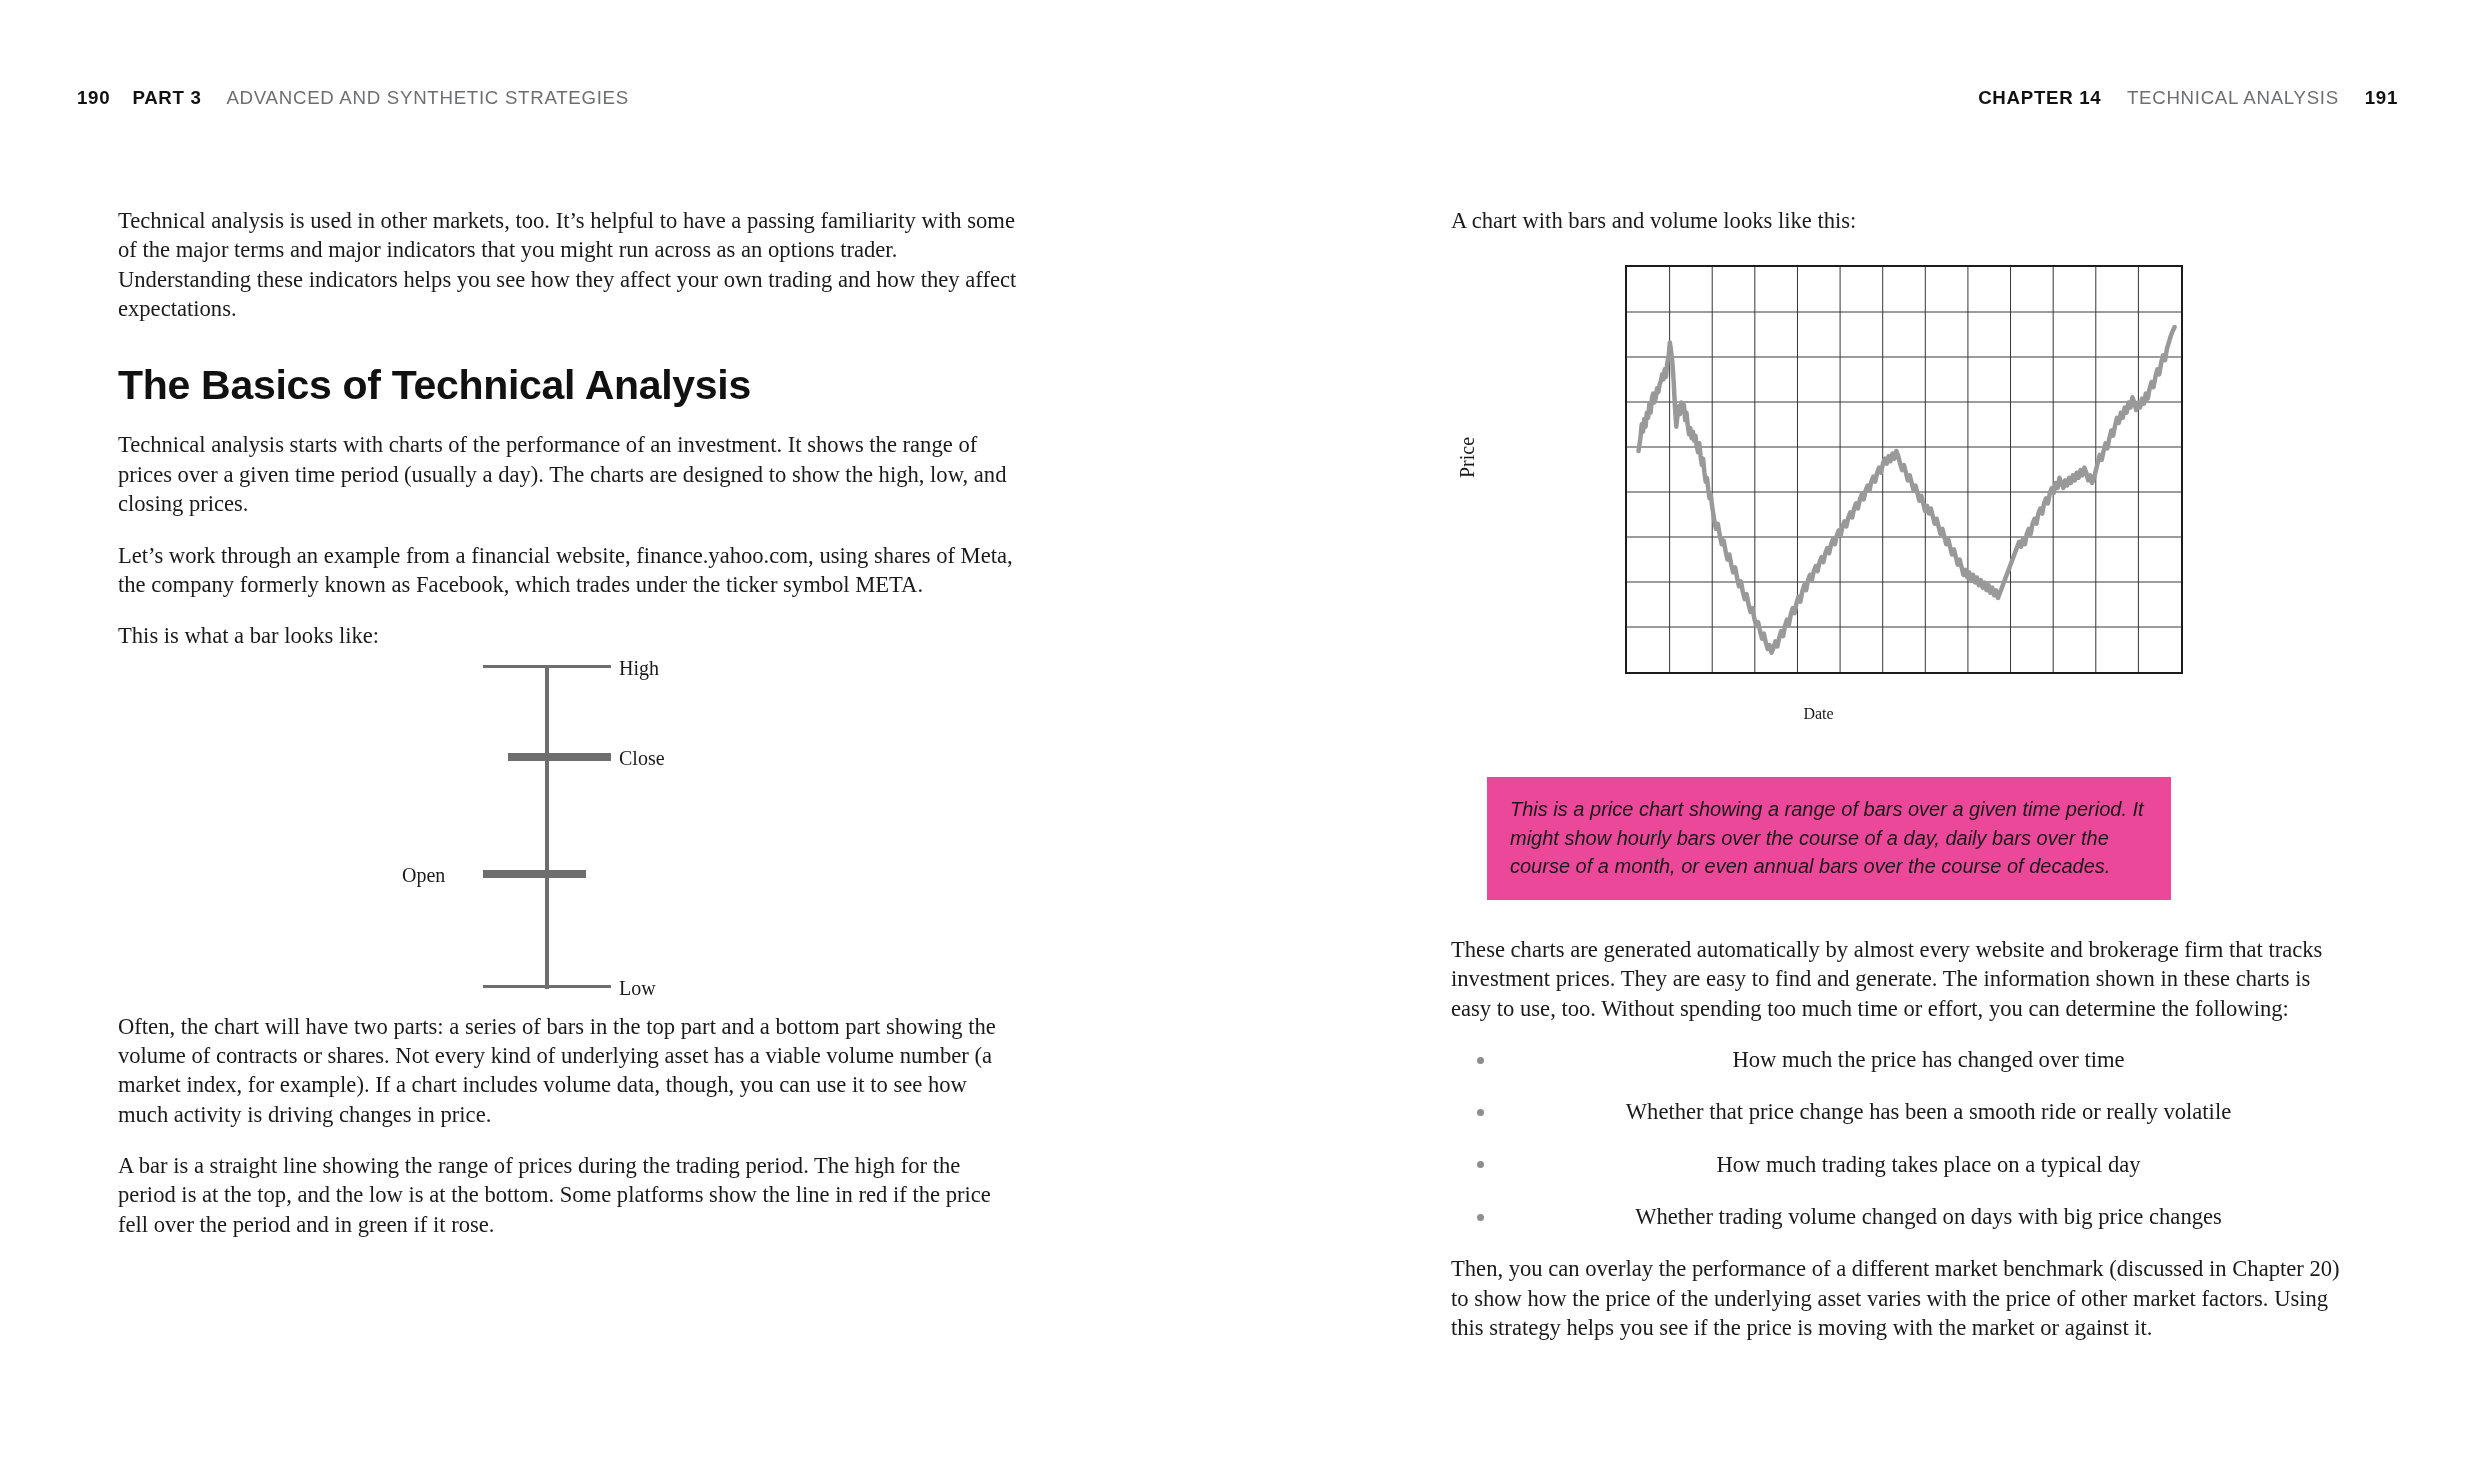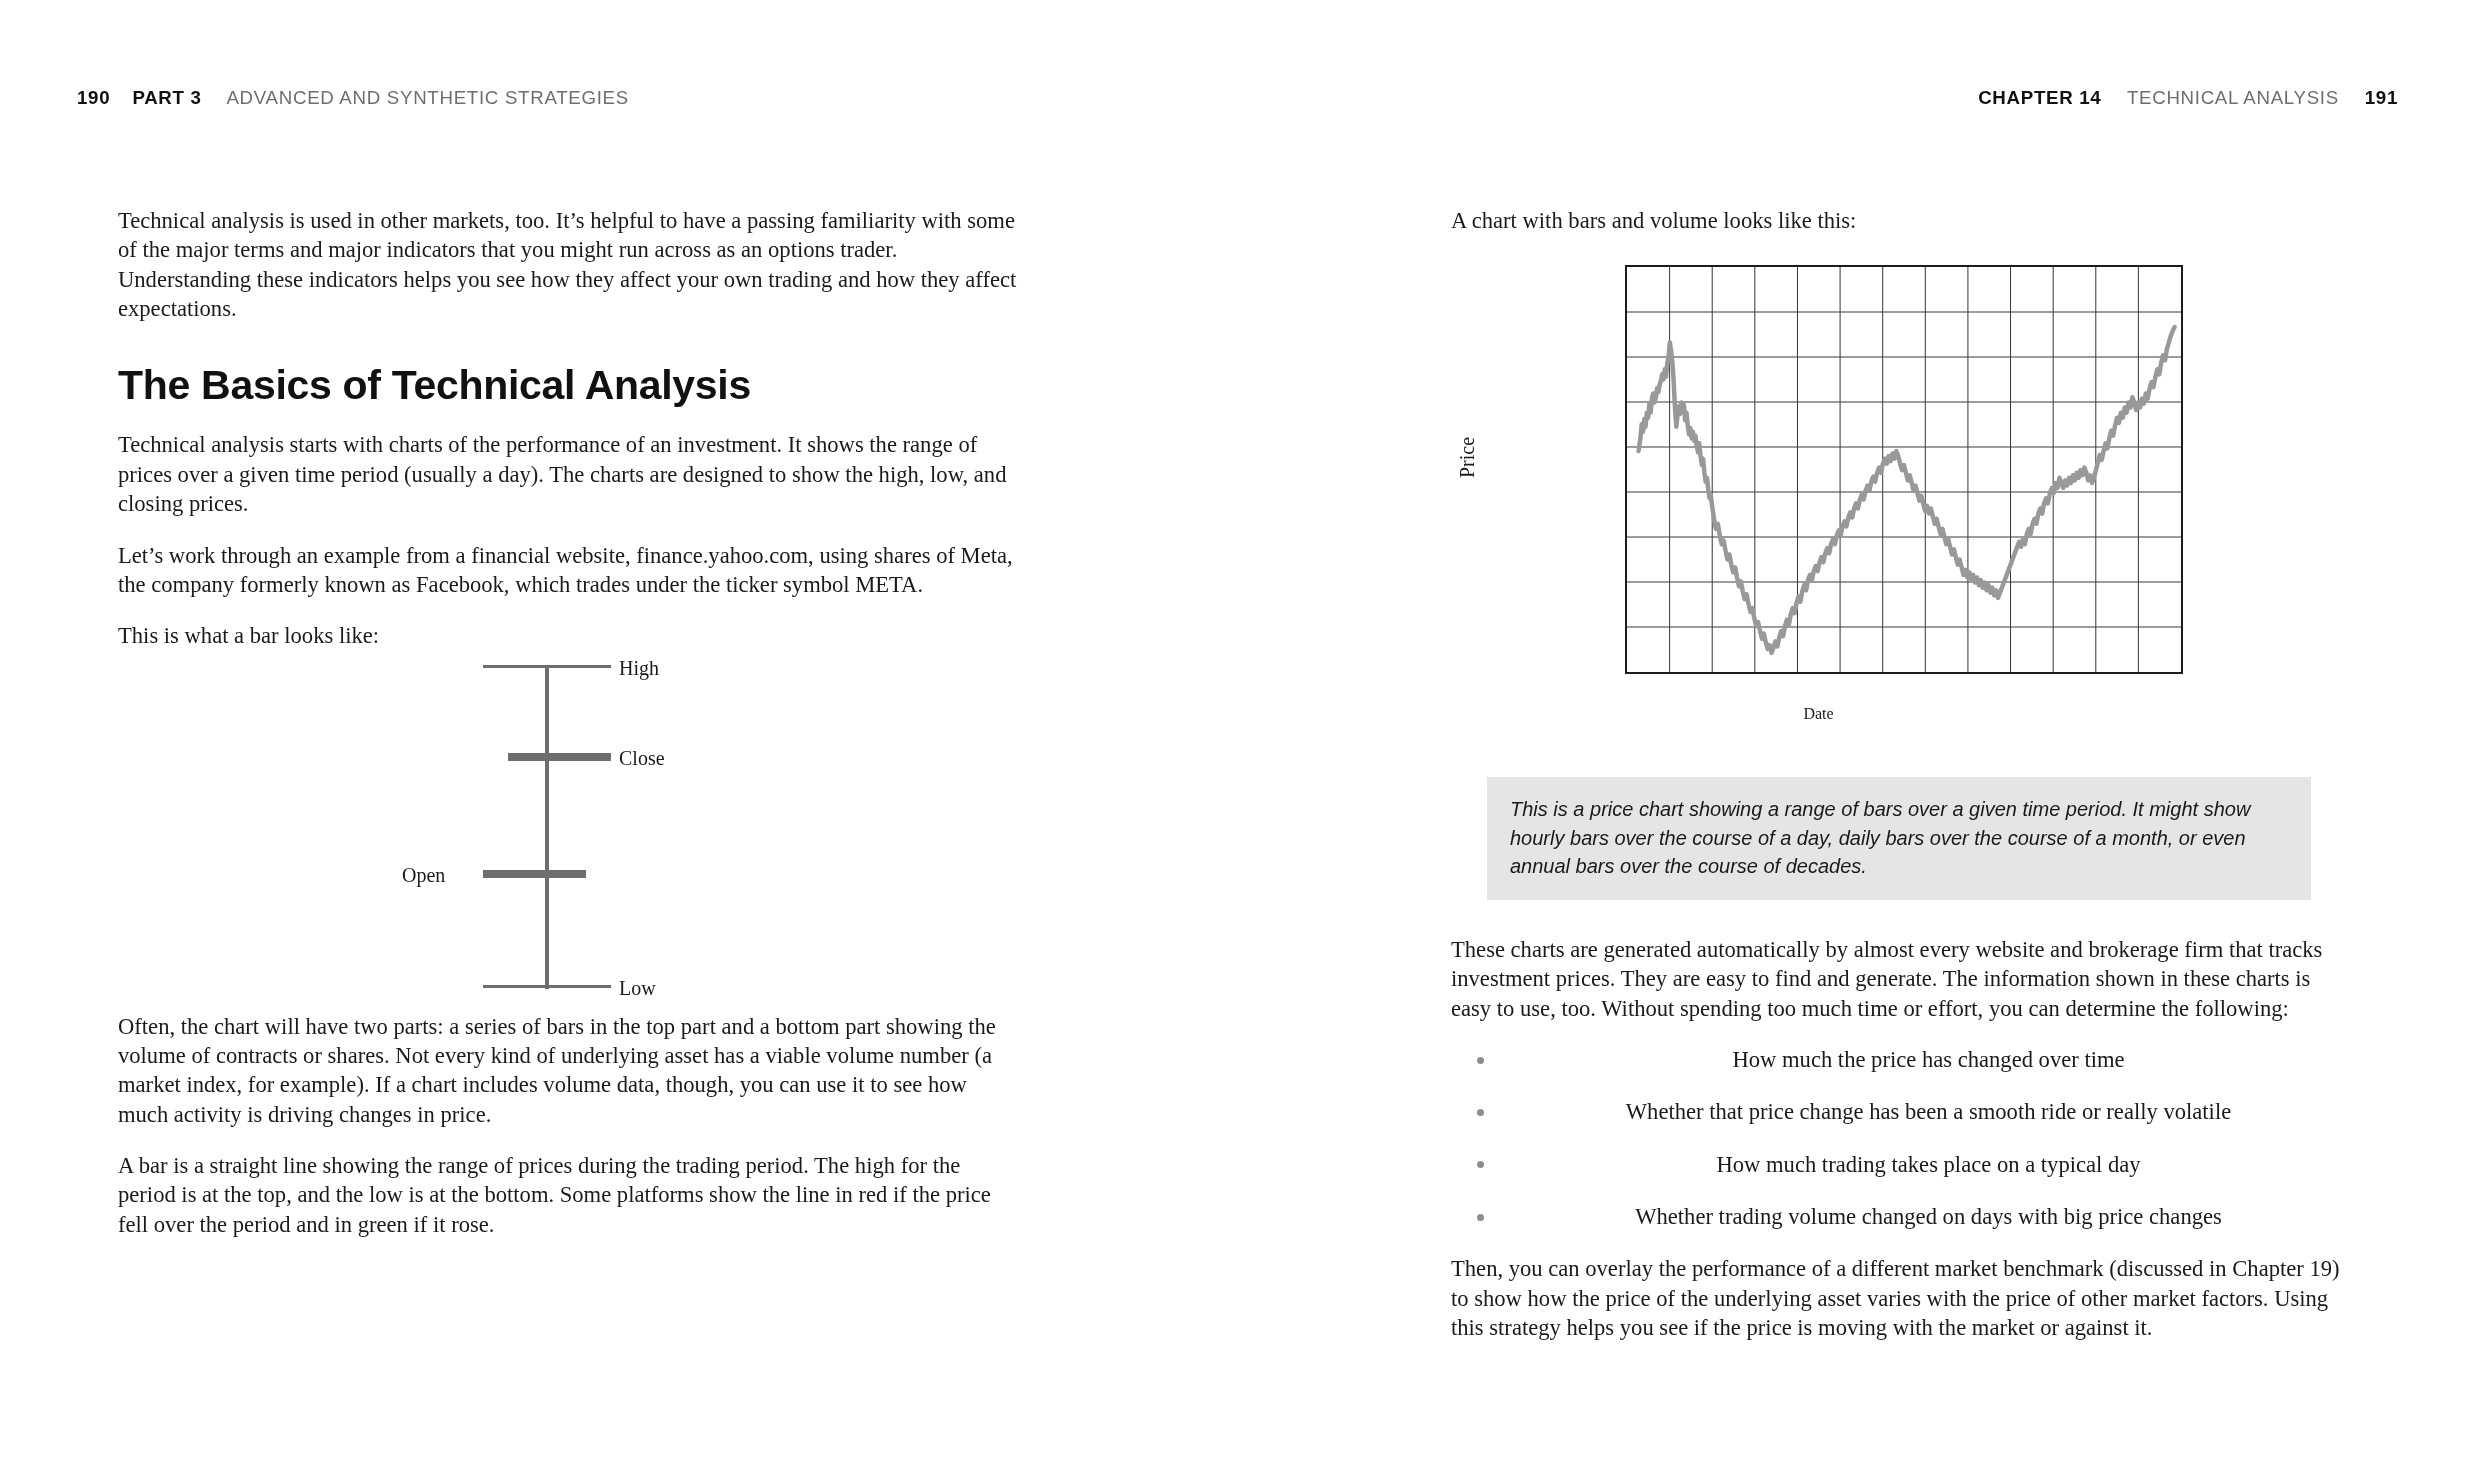--- a/index.html
+++ b/index.html
@@ -136,23 +136,23 @@
     height: 409px;
     border: 2.6px solid #1c1c1c;
     box-sizing: border-box;
     background: #ffffff;
   }
   .chart-plot svg { display: block; width: 100%; height: 100%; }
 
   
   .callout {
     position: relative;
-    background: #e5e5e5;
+    background: #ec4899;
     margin: 35px 0 0 36px;
-    width: 824px;
+    width: 684px;
     box-sizing: border-box;
     padding: 18px 23px 19.3px 23px;
   }
   .callout p {
     margin: 0;
     font-family: "Liberation Sans", "DejaVu Sans", sans-serif;
     font-style: italic;
     font-size: 20px;
     line-height: 1.42;
     color: #1a1a1a;
@@ -328,16 +328,16 @@
     <li>
       <span class="dot"></span>
       <span>How much trading takes place on a typical day</span>
     </li>
     <li>
       <span class="dot"></span>
       <span>Whether trading volume changed on days with big price changes</span>
     </li>
   </ul>
 
-  <p class="body">Then, you can overlay the performance of a different market benchmark (discussed in Chapter 19) to show how the price of the underlying asset varies with the price of other market factors. Using this strategy helps you see if the price is moving with the market or against it.</p>
+  <p class="body">Then, you can overlay the performance of a different market benchmark (discussed in Chapter 20) to show how the price of the underlying asset varies with the price of other market factors. Using this strategy helps you see if the price is moving with the market or against it.</p>
 
 </div>
 
 
 </body></html>

